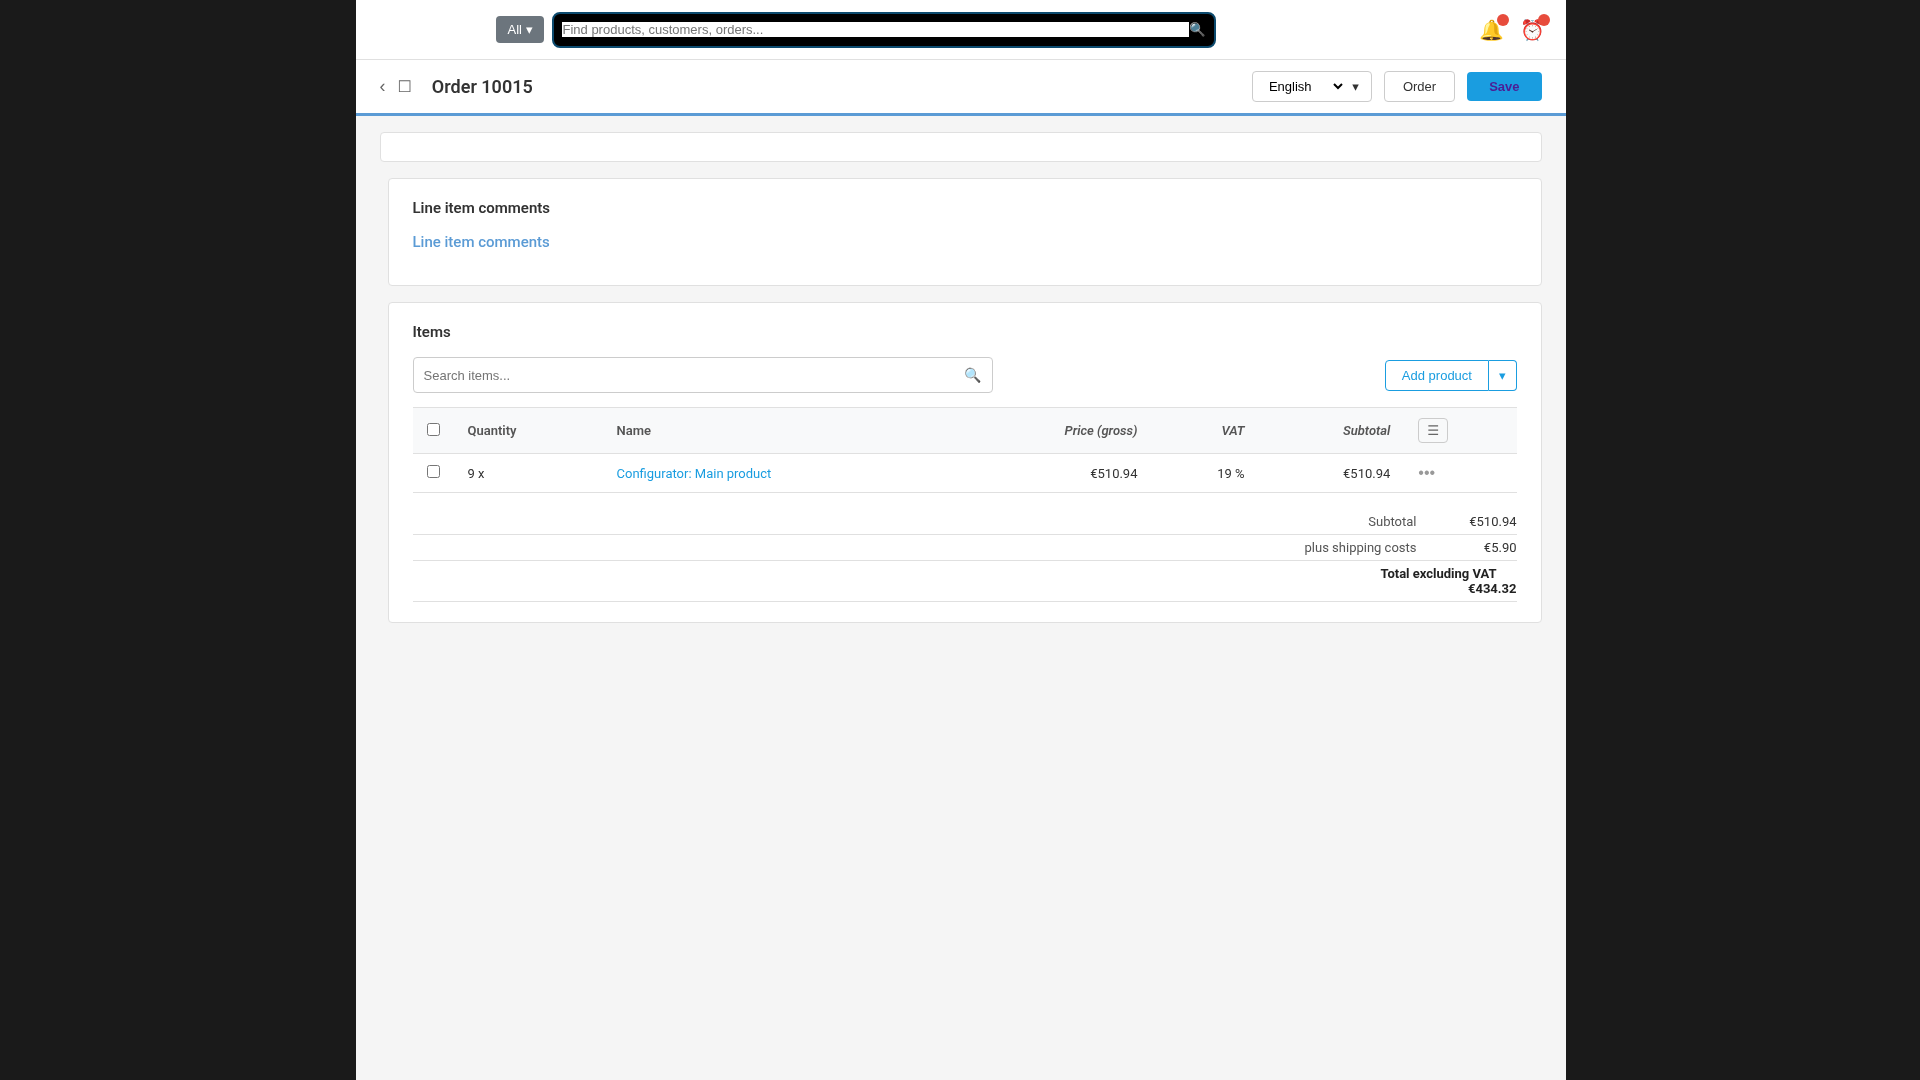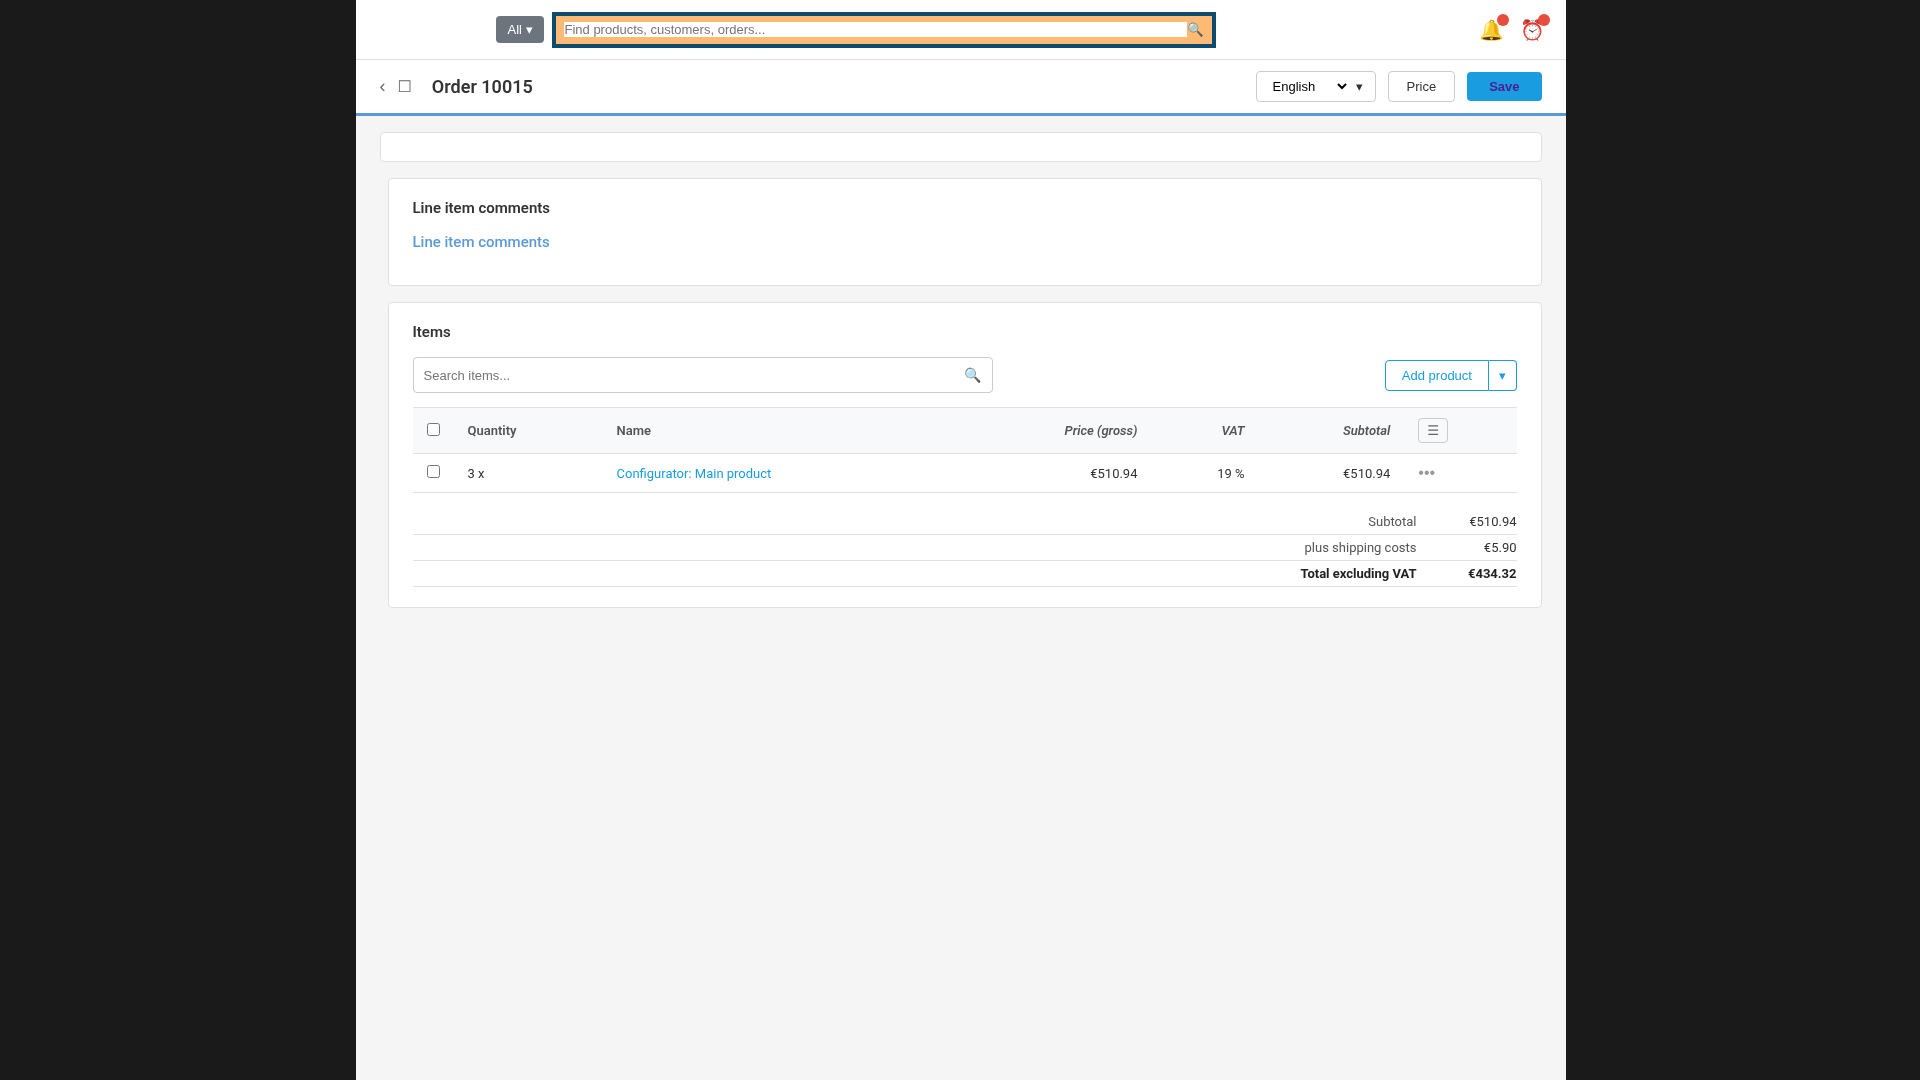--- a/index.html
+++ b/index.html
@@ -54,23 +54,23 @@
       display: flex;
       align-items: center;
       gap: 4px;
       font-size: 13px;
     }
     .search-input-wrap {
       flex: 1;
       position: relative;
       display: flex;
       align-items: center;
-      border: 4px solid #0c4a6e;
-      border-radius: 0;
-      background: #fdba74;
+      border: 2px solid #0c4a6e;
+      border-radius: 8px;
+      background: #000000;
       padding: 0 8px;
       height: 36px;
     }
     .search-input-wrap input {
       border: none;
       outline: none;
       flex: 1;
       font-size: 13px;
       color: #999;
     }
@@ -351,20 +351,21 @@
       padding-top: 8px;
     }
     .total-row {
       display: flex;
       justify-content: flex-end;
       padding: 5px 0;
       border-bottom: 1px solid #e0e0e0;
     }
     .total-row.bold {
       font-weight: 700;
+      flex-direction: column;
     }
     .total-label {
       color: #555;
       font-size: 13px;
       min-width: 200px;
       text-align: right;
       padding-right: 20px;
     }
     .total-value {
       font-size: 13px;
@@ -431,21 +432,21 @@
       <div class="sub-header-right">
         <div class="language-select">
           <select>
             <option value="en">English</option>
             <option value="de">German</option>
             <option value="fr">French</option>
             <option value="es">Spanish</option>
           </select>
           <span>▾</span>
         </div>
-        <button class="cancel-btn">Price</button>
+        <button class="cancel-btn">Order</button>
         <button class="save-btn">Save</button>
       </div>
     </div>
 
     <div class="main-content">
 
       <div class="top-partial-card"></div>
 
       <div class="section-card">
         <div class="section-title">Line item comments</div>
@@ -485,21 +486,21 @@
                   <span>☰</span>
                 </button>
               </th>
             </tr>
           </thead>
           <tbody>
             <tr class="table-row">
               <td class="checkbox-cell">
                 <input type="checkbox" style="">
               </td>
-              <td>3 x</td>
+              <td>9 x</td>
               <td>
                 <a href="#" class="product-link">Configurator: Main product</a>
               </td>
               <td class="right">€510.94</td>
               <td class="right">19 %</td>
               <td class="right">€510.94</td>
               <td>
                 <button class="row-menu-btn">•••</button>
               </td>
             </tr>

